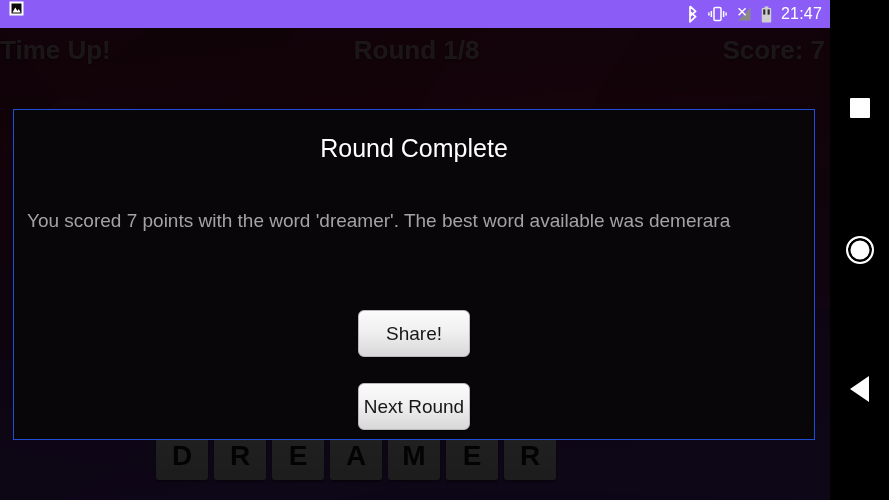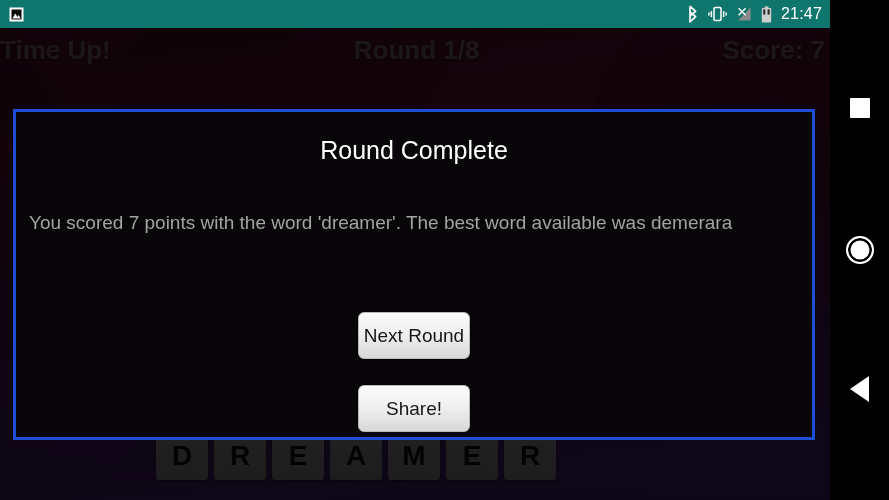--- a/index.html
+++ b/index.html
@@ -19,23 +19,23 @@
     overflow: hidden;
     background: #000;
   }
 
   
   #status-bar {
     position: absolute;
     left: 0; top: 0;
     width: 830px;
     height: 28px;
-    background: #0f766e;
-    display: flex;
-    align-items: center;
+    background: #8b5cf6;
+    display: flex;
+    align-items: flex-start;
     z-index: 60;
   }
   #status-left {
     display: flex;
     align-items: center;
     padding-left: 8px;
     gap: 6px;
   }
   #status-right {
     position: absolute;
@@ -158,21 +158,21 @@
     background: rgba(0,0,0,0.80);
     z-index: 10;
   }
   #dialog {
     position: absolute;
     left: 13px;
     top: 81px;
     width: 802px;
     height: 331px;
     background: #090609;
-    border: 3px solid #1d4ed8;
+    border: 1px solid #1d4ed8;
     z-index: 20;
     overflow: hidden;
   }
   #dialog-title {
     position: absolute;
     left: 0;
     top: 24px;
     width: 100%;
     text-align: center;
     color: #fff;
@@ -367,22 +367,22 @@
       <div class="tile">E</div>
       <div class="tile">R</div>
     </div>
 
     <div id="scrim"></div>
 
     <div id="dialog">
       <div id="dialog-title">Round Complete</div>
       <div id="dialog-message">You scored 7 points with the word 'dreamer'. The best word available was demerara</div>
       <div id="dialog-buttons">
+        <div id="share-button" class="dlg-btn">Share!</div>
         <div id="next-round-button" class="dlg-btn">Next Round</div>
-        <div id="share-button" class="dlg-btn">Share!</div>
       </div>
     </div>
 
   </div>
 
   <div id="nav-bar">
     <div id="nav-recents" class="nav-btn">
       <span class="nav-square"></span>
     </div>
     <div id="nav-home" class="nav-btn">

